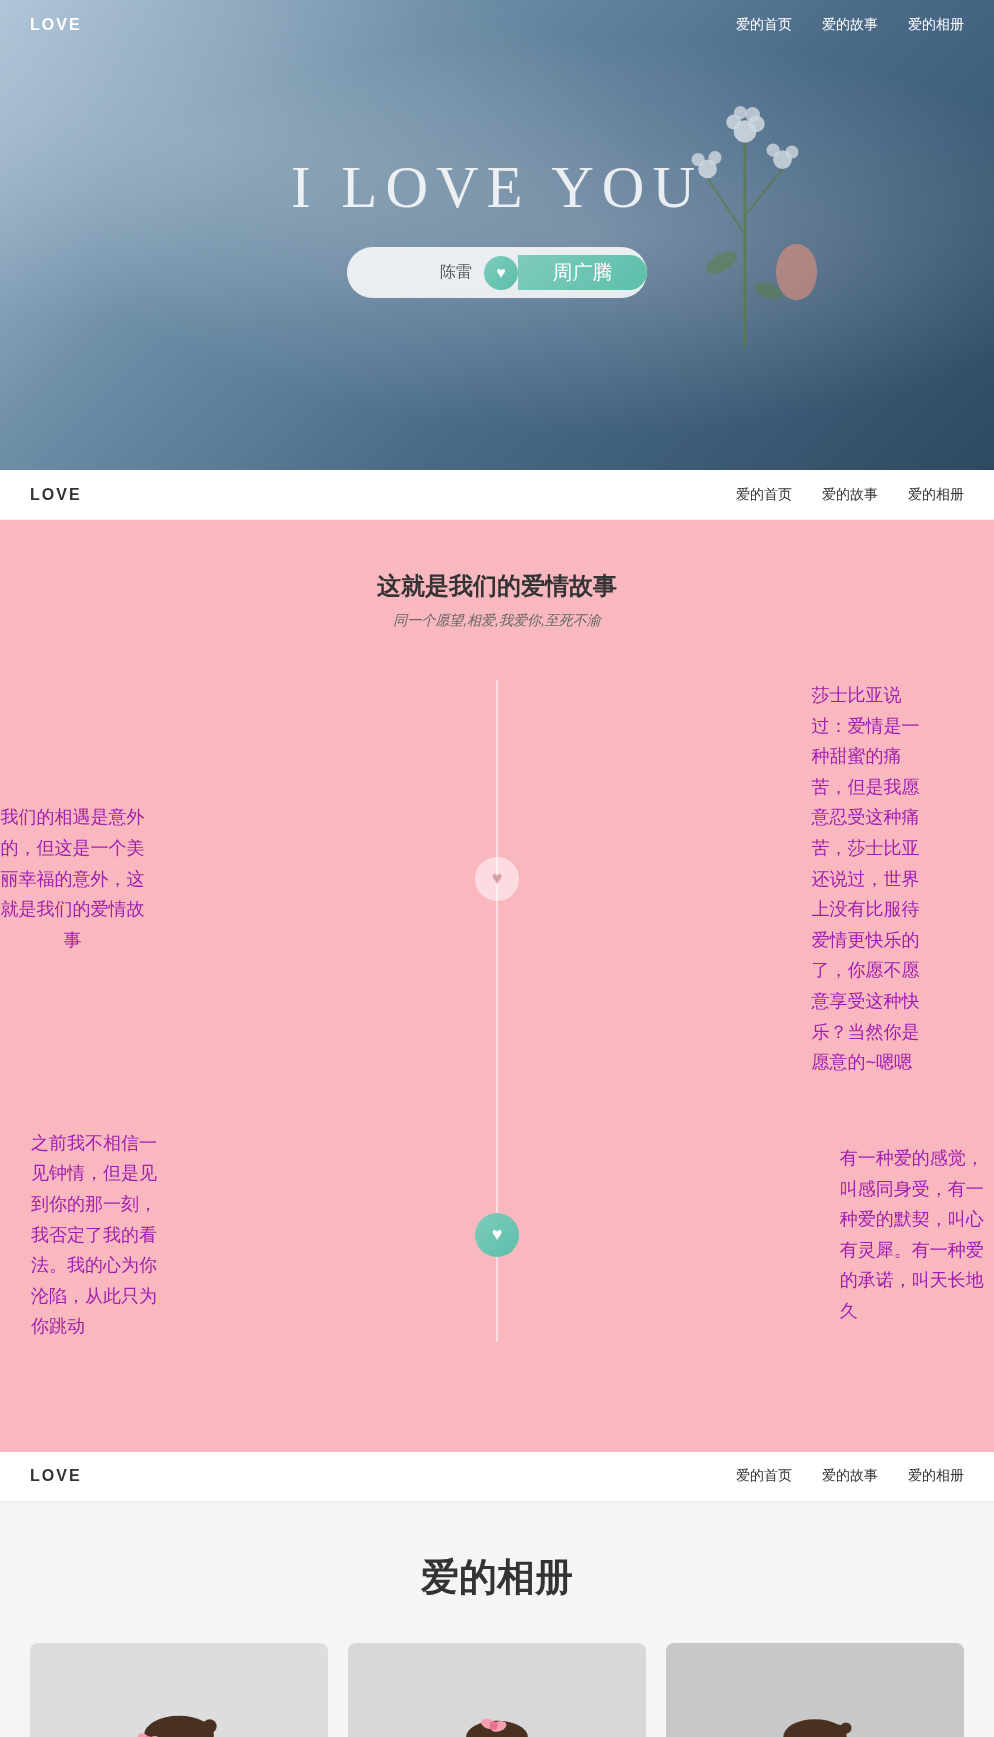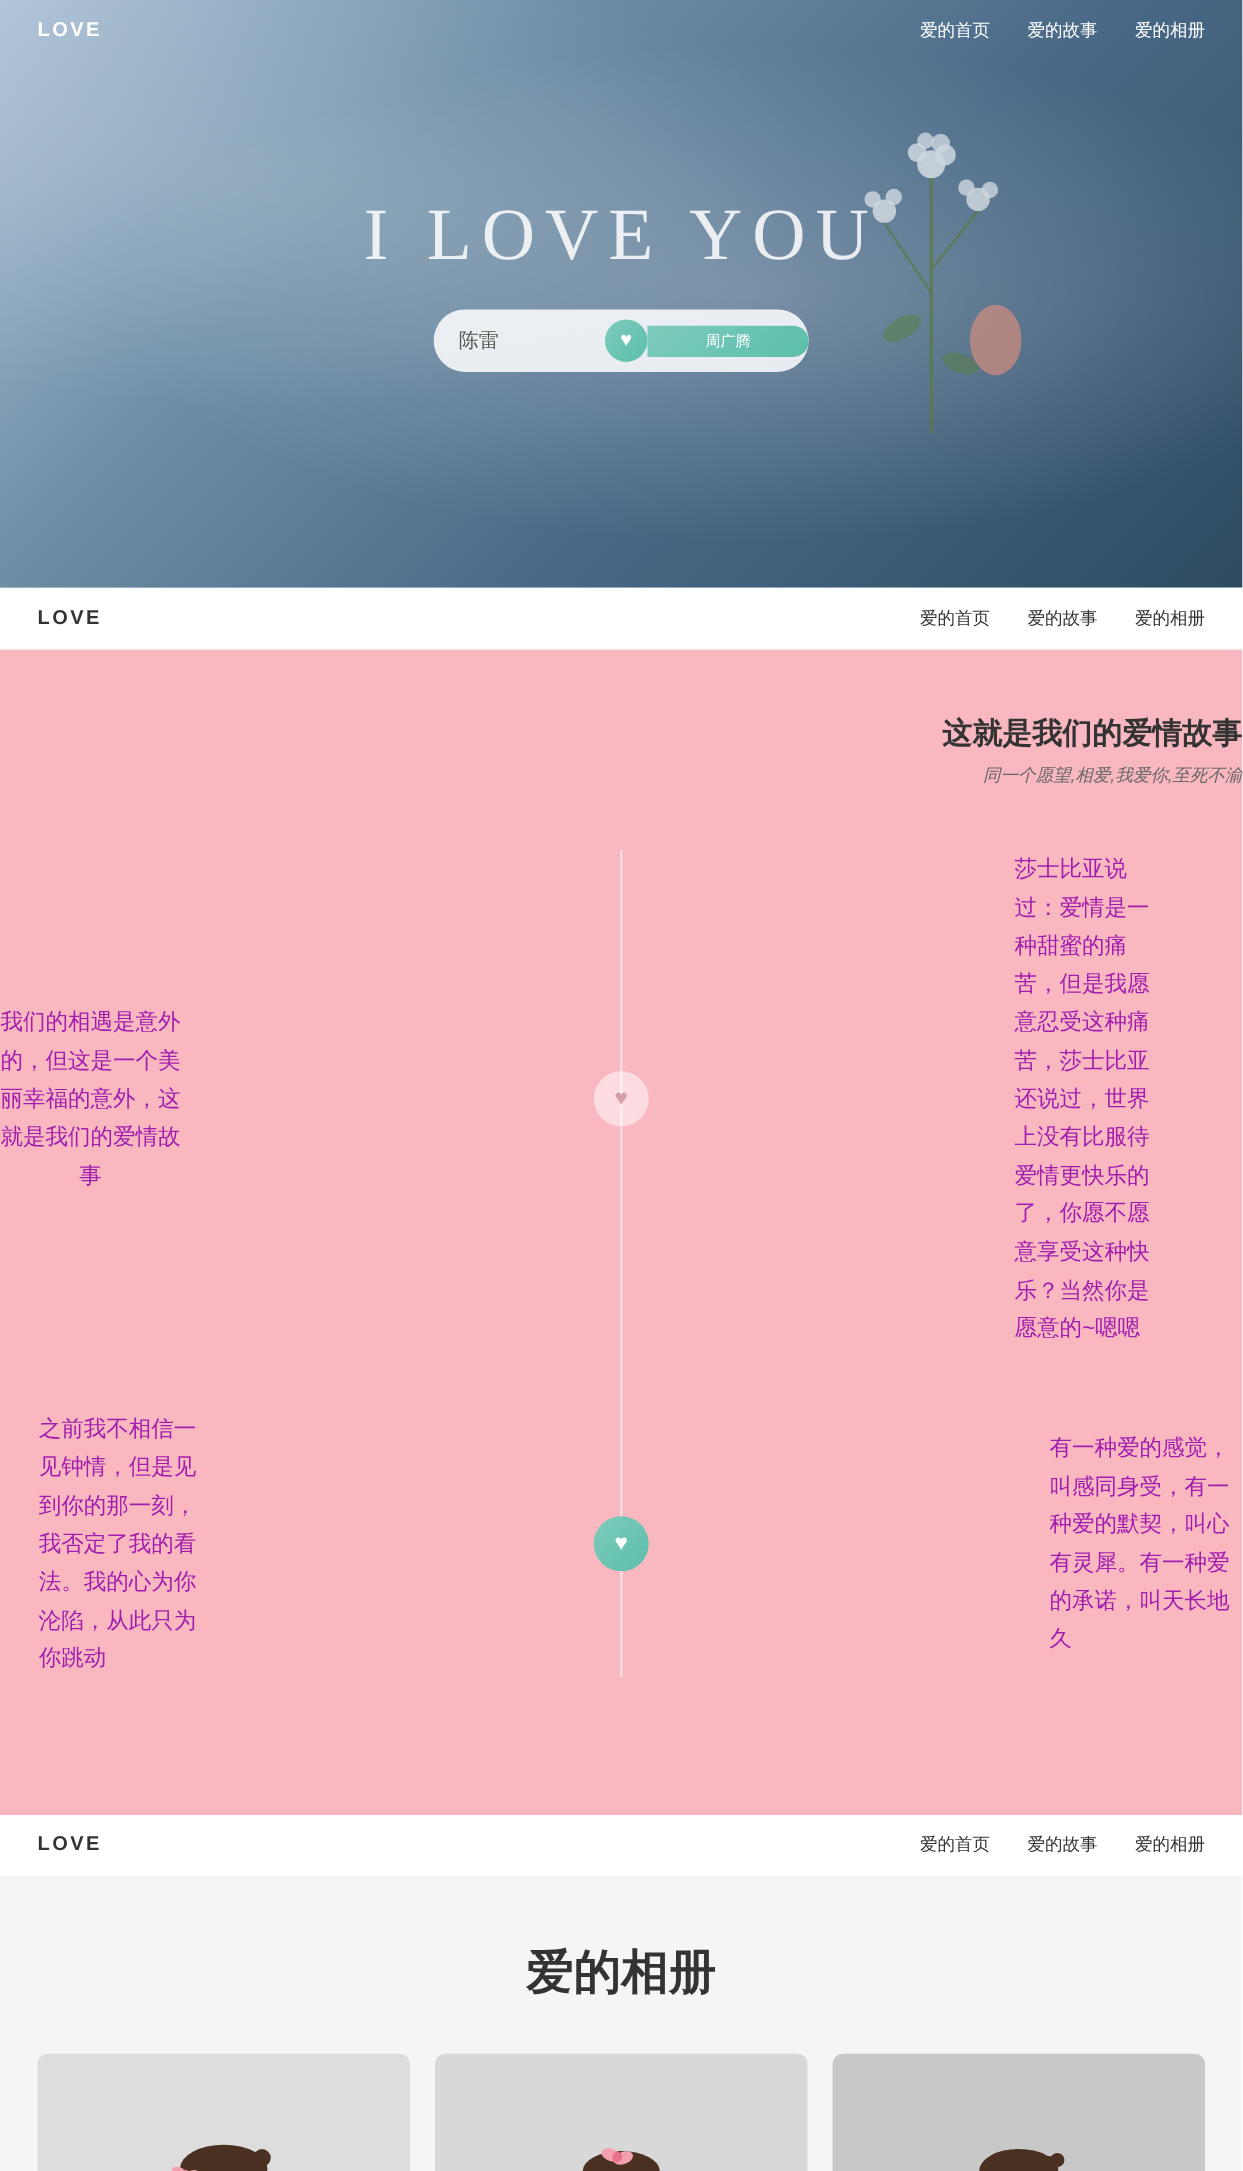--- a/index.html
+++ b/index.html
@@ -76,41 +76,41 @@
       background: rgba(255,255,255,0.85);
       border-radius: 30px;
       padding: 8px 8px;
       gap: 0;
       width: 300px;
       margin-left: auto;
       margin-right: auto;
     }
     .hero-name-left {
       flex: 1;
-      text-align: left;
+      text-align: right;
       font-size: 16px;
       color: #555;
       padding: 4px 12px;
     }
     .hero-heart {
       width: 34px;
       height: 34px;
       background: linear-gradient(135deg, #7ecbbb, #5bbfaa);
       border-radius: 50%;
       display: flex;
       align-items: center;
       justify-content: center;
       color: white;
       font-size: 16px;
       flex-shrink: 0;
     }
     .hero-name-right {
       flex: 1;
       text-align: center;
-      font-size: 12px;
+      font-size: 20px;
       color: #fff;
       padding: 4px 12px;
       background: linear-gradient(135deg, #7ecbbb, #5bbfaa);
       border-radius: 0 22px 22px 0;
       margin-right: -8px;
     }
 
     
     .sticky-nav {
       display: flex;
@@ -125,21 +125,21 @@
     .sticky-nav .nav-links { display: flex; gap: 30px; }
     .sticky-nav .nav-links a { color: #333; text-decoration: none; font-size: 14px; }
 
     
     .love-story {
       background: #f9b8c0;
       padding: 50px 0 60px;
       position: relative;
     }
     .love-story-header {
-      text-align: right;
+      text-align: center;
       margin-bottom: 50px;
     }
     .love-story-header h2 {
       font-size: 24px;
       color: #333;
       font-weight: bold;
       margin-bottom: 10px;
     }
     .love-story-header p {
       font-size: 14px;

